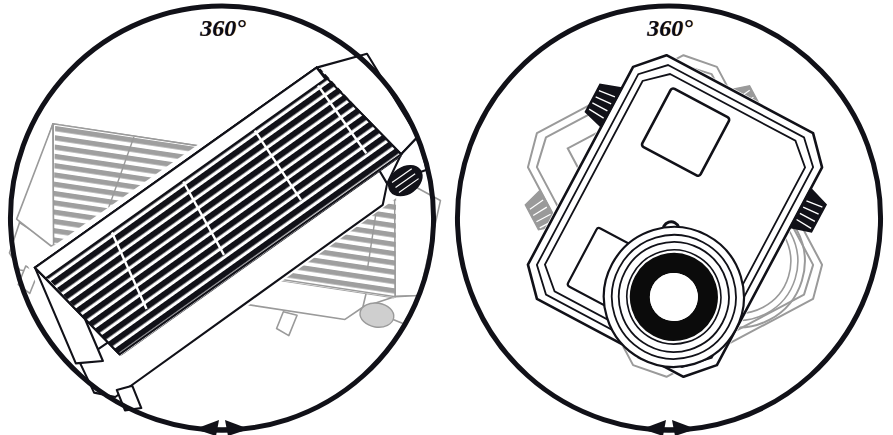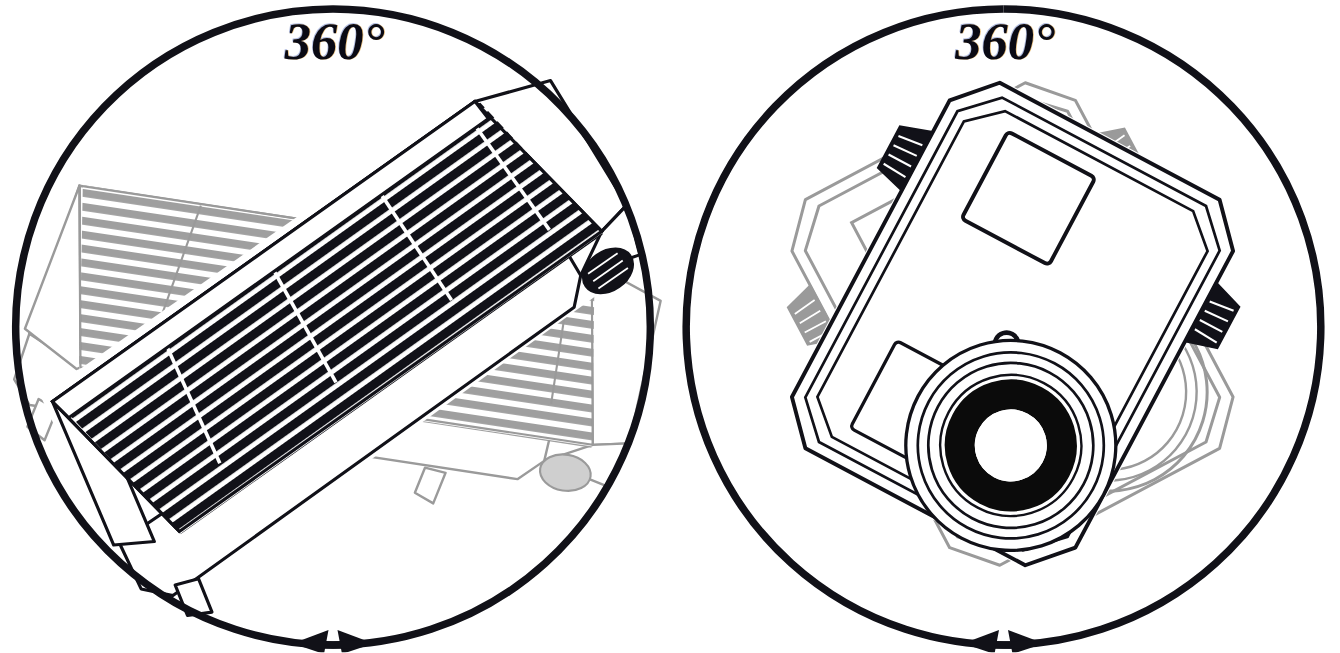--- a/index.html
+++ b/index.html
@@ -16,21 +16,21 @@
   #panel-right{left:447px;}
   .panel svg{position:absolute;left:0;top:0;width:100%;height:100%;display:block;}
   .deg-label{
     position:absolute;
     top:8px;
     left:0;right:0;
     text-align:center;
     font-family:"Liberation Serif", serif;
     font-style:italic;
     font-weight:bold;
-    font-size:35px;
+    font-size:24px;
     line-height:40px;
     color:#0a0a14;
     letter-spacing:0px;
     text-shadow:0.6px 0.4px 0 rgba(214,137,16,0.55), -0.5px -0.4px 0 rgba(30,60,160,0.35);
     white-space:nowrap;
     user-select:none;
   }
 </style>
 </head>
 <body>

